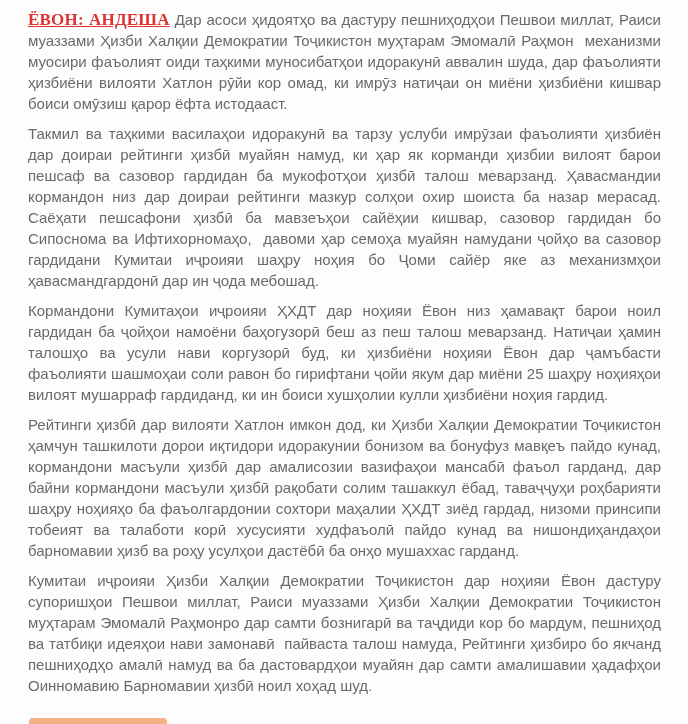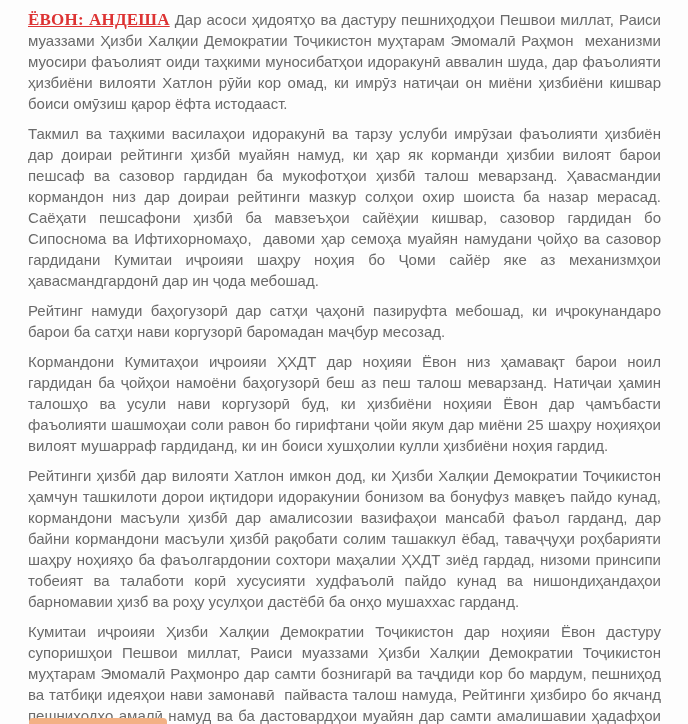--- a/index.html
+++ b/index.html
@@ -55,21 +55,20 @@
 <div class="page">
   <article>
 
     <p class="para">
       <a class="title-link">ЁВОН: АНДЕША</a>
       <span>Дар асоси ҳидоятҳо ва дастуру пешниҳодҳои Пешвои миллат, Раиси муаззами Ҳизби Халқии Демократии Тоҷикистон муҳтарам Эмомалӣ Раҳмон&nbsp; механизми муосири фаъолият оиди таҳкими муносибатҳои идоракунӣ аввалин шуда, дар фаъолияти ҳизбиёни вилояти Хатлон рӯйи кор омад, ки имрӯз натиҷаи он миёни ҳизбиёни кишвар боиси омӯзиш қарор ёфта истодааст.</span>
     </p>
 
     <p class="para">Такмил ва таҳкими василаҳои идоракунӣ ва тарзу услуби имрӯзаи фаъолияти ҳизбиён дар доираи рейтинги ҳизбӣ муайян намуд, ки ҳар як корманди ҳизбии вилоят барои пешсаф ва сазовор гардидан ба мукофотҳои ҳизбӣ талош меварзанд. Ҳавасмандии кормандон низ дар доираи рейтинги мазкур солҳои охир шоиста ба назар мерасад. Саёҳати пешсафони ҳизбӣ ба мавзеъҳои сайёҳии кишвар, сазовор гардидан бо Сипоснома ва Ифтихорномаҳо,&nbsp; давоми ҳар семоҳа муайян намудани ҷойҳо ва сазовор гардидани Кумитаи иҷроияи шаҳру ноҳия бо Ҷоми сайёр яке аз механизмҳои ҳавасмандгардонӣ дар ин ҷода мебошад.</p>
 
-    <p class="para">Рейтинг намуди баҳогузорӣ дар сатҳи ҷаҳонӣ пазируфта мебошад, ки иҷрокунандаро барои ба сатҳи нави коргузорӣ баромадан маҷбур месозад.</p>
 
     <p class="para">Кормандони Кумитаҳои иҷроияи ҲХДТ дар ноҳияи Ёвон низ ҳамавақт барои ноил гардидан ба ҷойҳои намоёни баҳогузорӣ беш аз пеш талош меварзанд. Натиҷаи ҳамин талошҳо ва усули нави коргузорӣ буд, ки ҳизбиёни ноҳияи Ёвон дар ҷамъбасти фаъолияти шашмоҳаи соли равон бо гирифтани ҷойи якум дар миёни 25 шаҳру ноҳияҳои вилоят мушарраф гардиданд, ки ин боиси хушҳолии кулли ҳизбиёни ноҳия гардид.</p>
 
     <p class="para">Рейтинги ҳизбӣ дар вилояти Хатлон имкон дод, ки Ҳизби Халқии Демократии Тоҷикистон ҳамчун ташкилоти дорои иқтидори идоракунии бонизом ва бонуфуз мавқеъ пайдо кунад, кормандони масъули ҳизбӣ дар амалисозии вазифаҳои мансабӣ фаъол гарданд, дар байни кормандони масъули ҳизбӣ рақобати солим ташаккул ёбад, таваҷҷуҳи роҳбарияти шаҳру ноҳияҳо ба фаъолгардонии сохтори маҳалии ҲХДТ зиёд гардад, низоми принсипи тобеият ва талаботи корӣ хусусияти худфаъолӣ пайдо кунад ва нишондиҳандаҳои барномавии ҳизб ва роҳу усулҳои дастёбӣ ба онҳо мушаххас гарданд.</p>
 
     <p class="para">Кумитаи иҷроияи Ҳизби Халқии Демократии Тоҷикистон дар ноҳияи Ёвон дастуру супоришҳои Пешвои миллат, Раиси муаззами Ҳизби Халқии Демократии Тоҷикистон муҳтарам Эмомалӣ Раҳмонро дар самти бознигарӣ ва таҷдиди кор бо мардум, пешниҳод ва татбиқи идеяҳои нави замонавӣ&nbsp; пайваста талош намуда, Рейтинги ҳизбиро бо якчанд пешниҳодҳо амалӣ намуд ва ба дастовардҳои муайян дар самти амалишавии ҳадафҳои Оинномавию Барномавии ҳизбӣ ноил хоҳад шуд.</p>
 
   </article>
 
   <div class="partial-button"></div>

